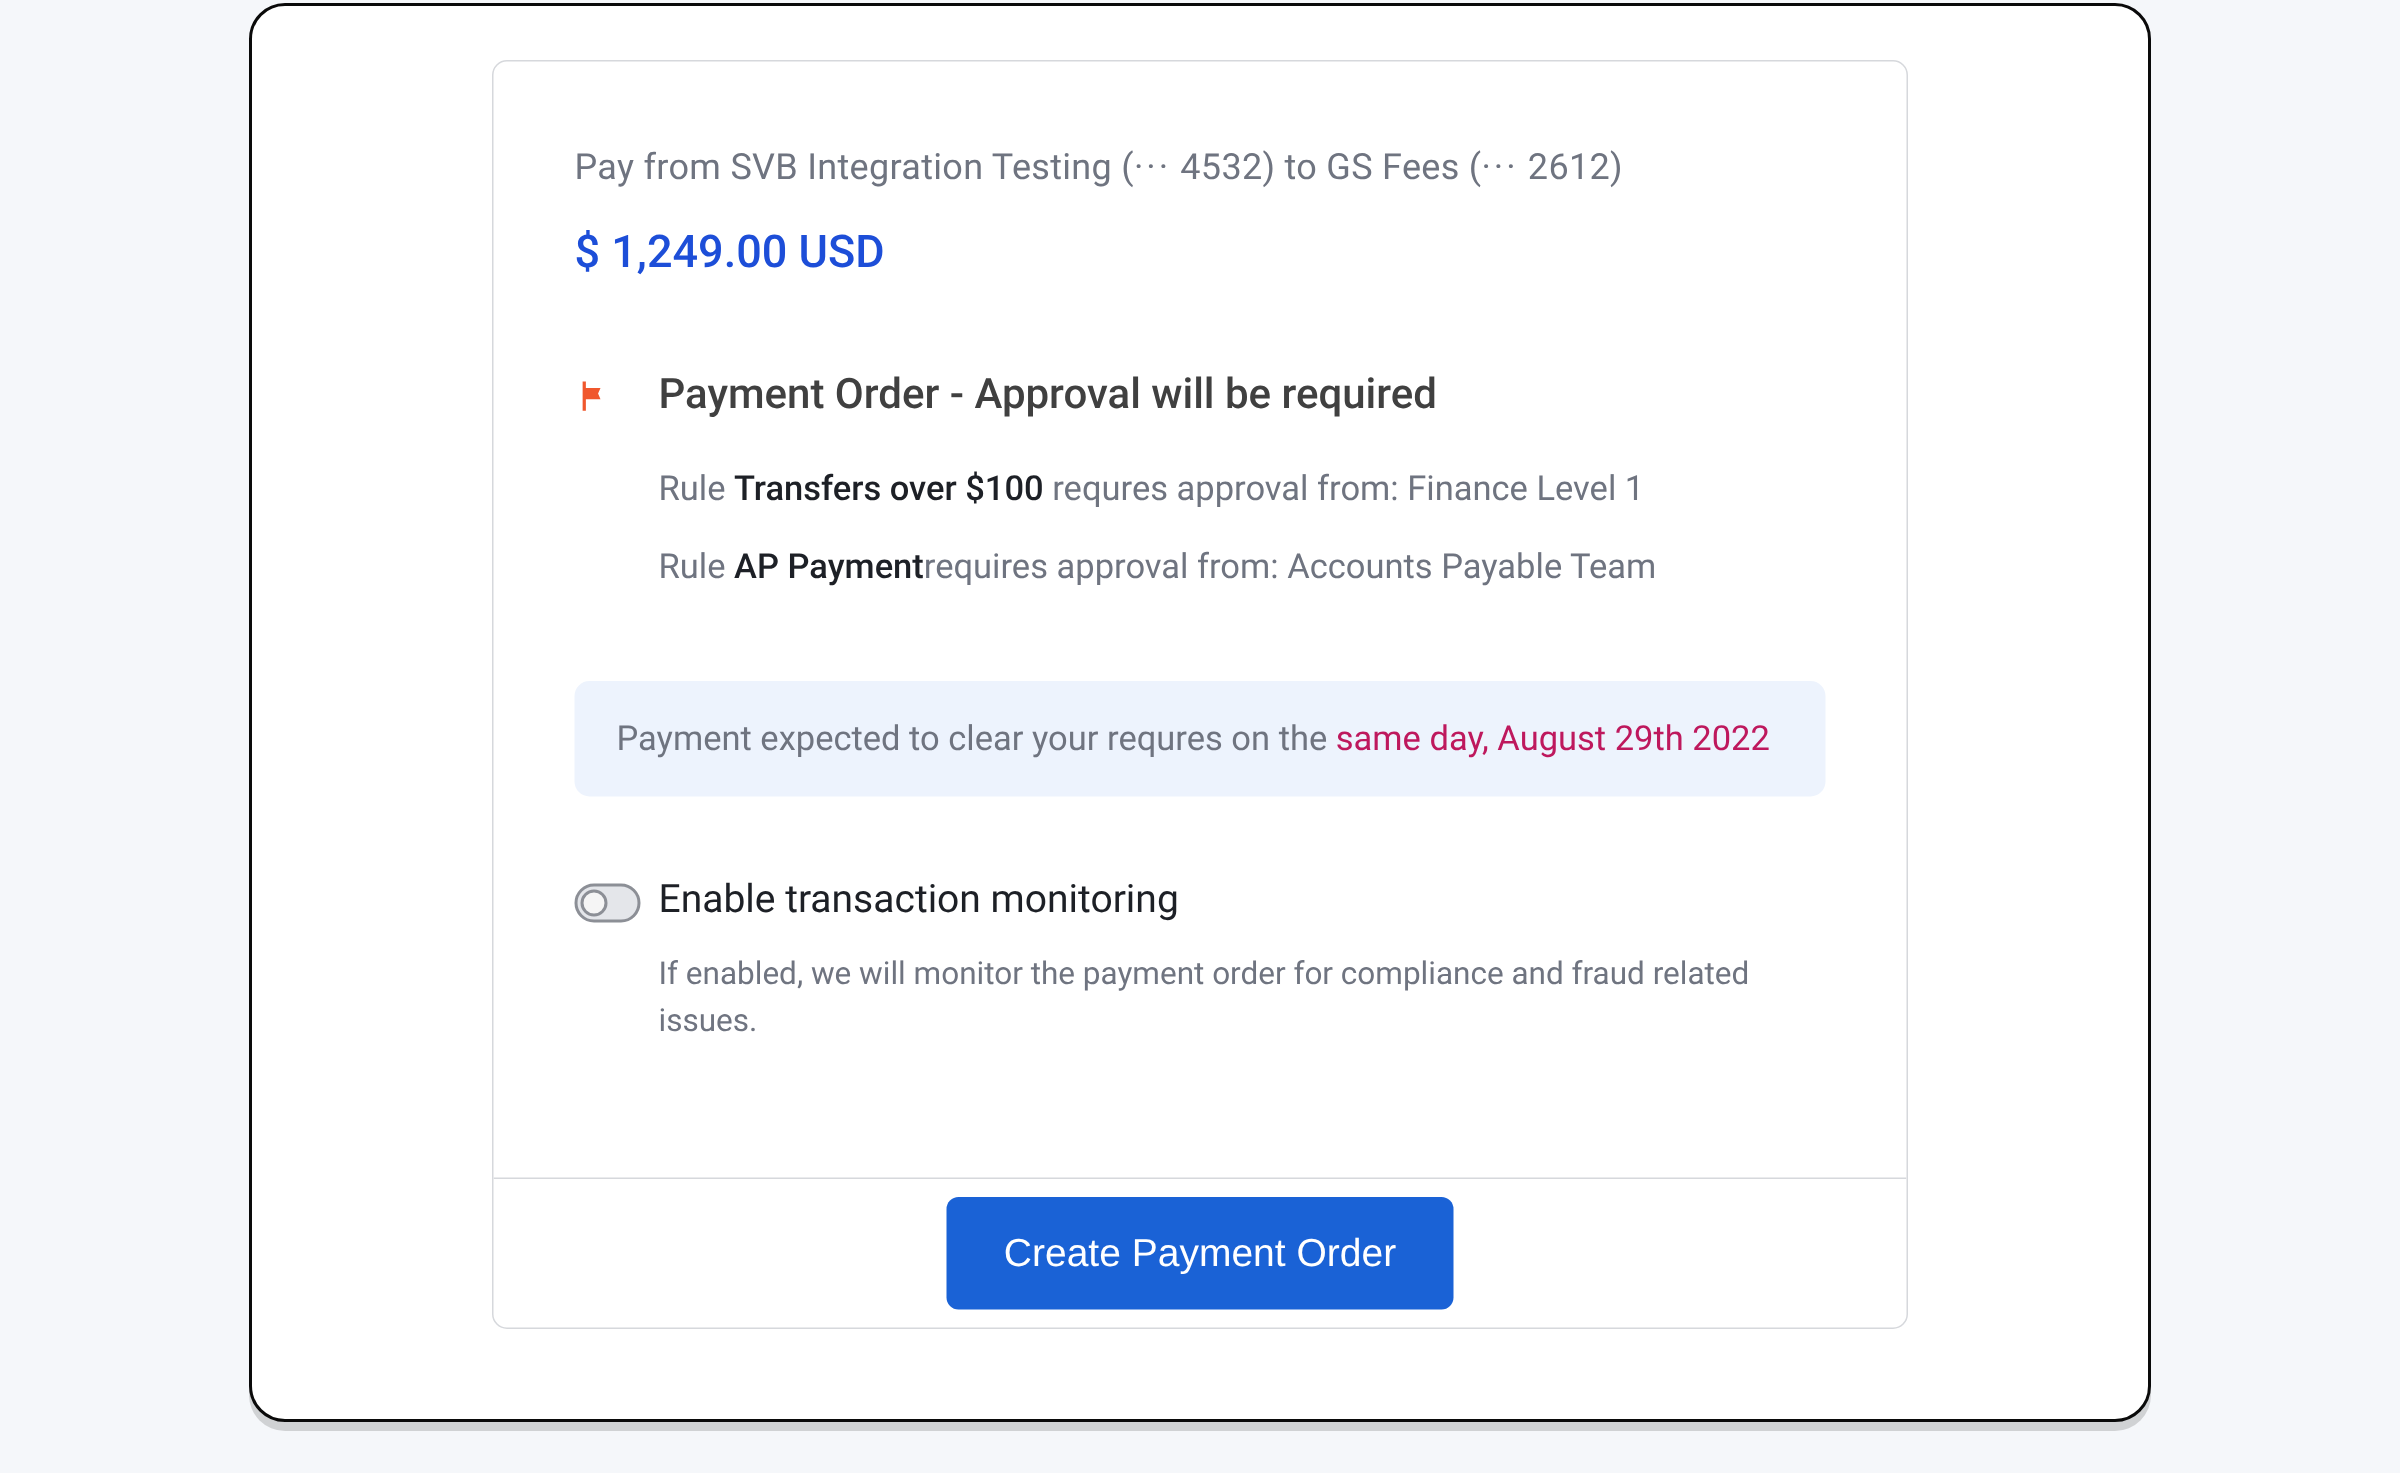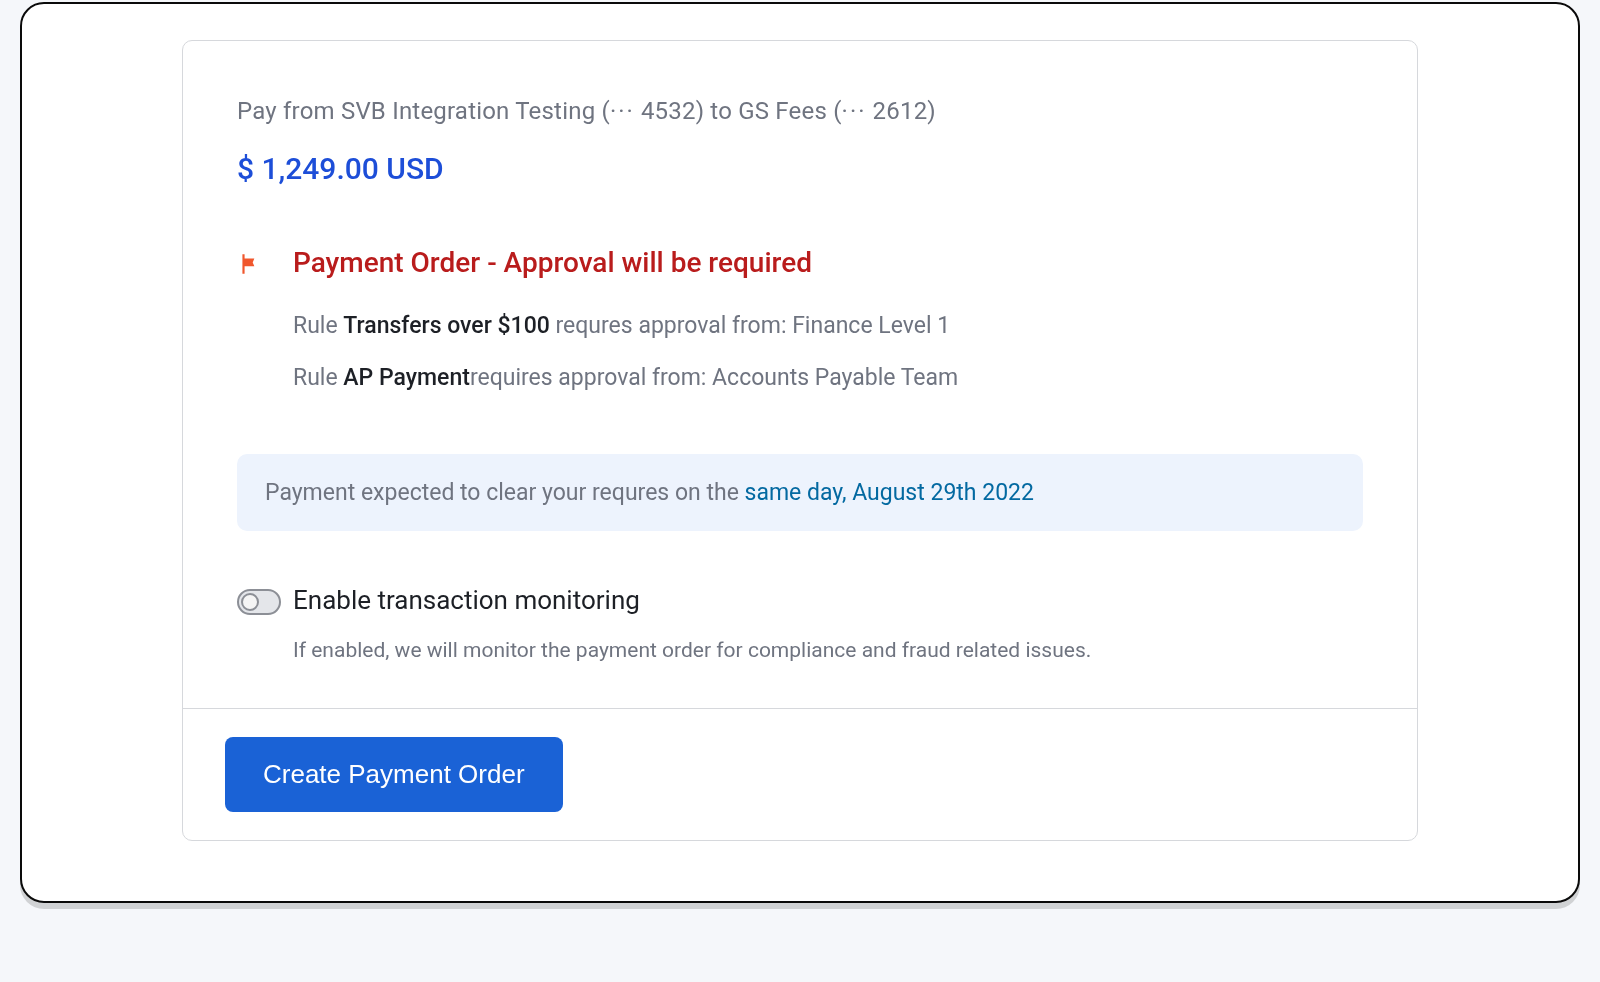--- a/index.html
+++ b/index.html
@@ -14,21 +14,21 @@
       height: 982px;
       display: flex;
       align-items: flex-start;
       justify-content: center;
       padding: 0;
     }
     .outer-frame {
       background: #ffffff;
       border: 2px solid #0a0a0a;
       border-radius: 24px;
-      width: 1560px;
+      width: 1268px;
       margin-top: 2px;
       padding: 36px 160px 60px 160px;
       box-shadow: 0 6px 0 rgba(0,0,0,0.15);
     }
     .card {
       border: 1.5px solid #d6d8dc;
       border-radius: 10px;
       overflow: hidden;
       background: #ffffff;
     }
@@ -52,21 +52,21 @@
       display: flex;
       align-items: flex-start;
       gap: 30px;
     }
     .flag-icon {
       color: #f0572d;
       flex-shrink: 0;
       margin-top: 4px;
     }
     .approval-title {
-      color: #b91c1c;
+      color: #404040;
       font-size: 28px;
       font-weight: 500;
     }
     .approval-rules {
       margin-top: 30px;
     }
     .rule-line {
       font-size: 23px;
       color: #6f7480;
       line-height: 1.5;
@@ -79,21 +79,21 @@
     }
     .info-box {
       margin-top: 40px;
       background: #edf3fd;
       border-radius: 10px;
       padding: 25px 28px;
       font-size: 23px;
       color: #6f7480;
     }
     .info-box .bold {
-      color: #0369a1;
+      color: #be185d;
     }
     .monitoring-section {
       margin-top: 54px;
       display: flex;
       align-items: flex-start;
       gap: 12px;
     }
     .toggle {
       width: 44px;
       height: 26px;
@@ -120,23 +120,24 @@
       font-weight: 400;
     }
     .monitoring-desc {
       margin-top: 20px;
       font-size: 21px;
       color: #6f7480;
       line-height: 1.5;
     }
     .card-footer {
       border-top: 1.5px solid #d6d8dc;
-      padding: 28px 42px;
-      display: flex;
-      justify-content: flex-start;
+      padding: 12px 42px;
+      display: flex;
+      justify-content: center;
+      margin-top: 45px;
     }
     .create-btn {
       background: #1a62d6;
       color: #ffffff;
       border: none;
       border-radius: 8px;
       padding: 22px 38px;
       font-size: 26px;
       font-weight: 500;
       cursor: pointer;

